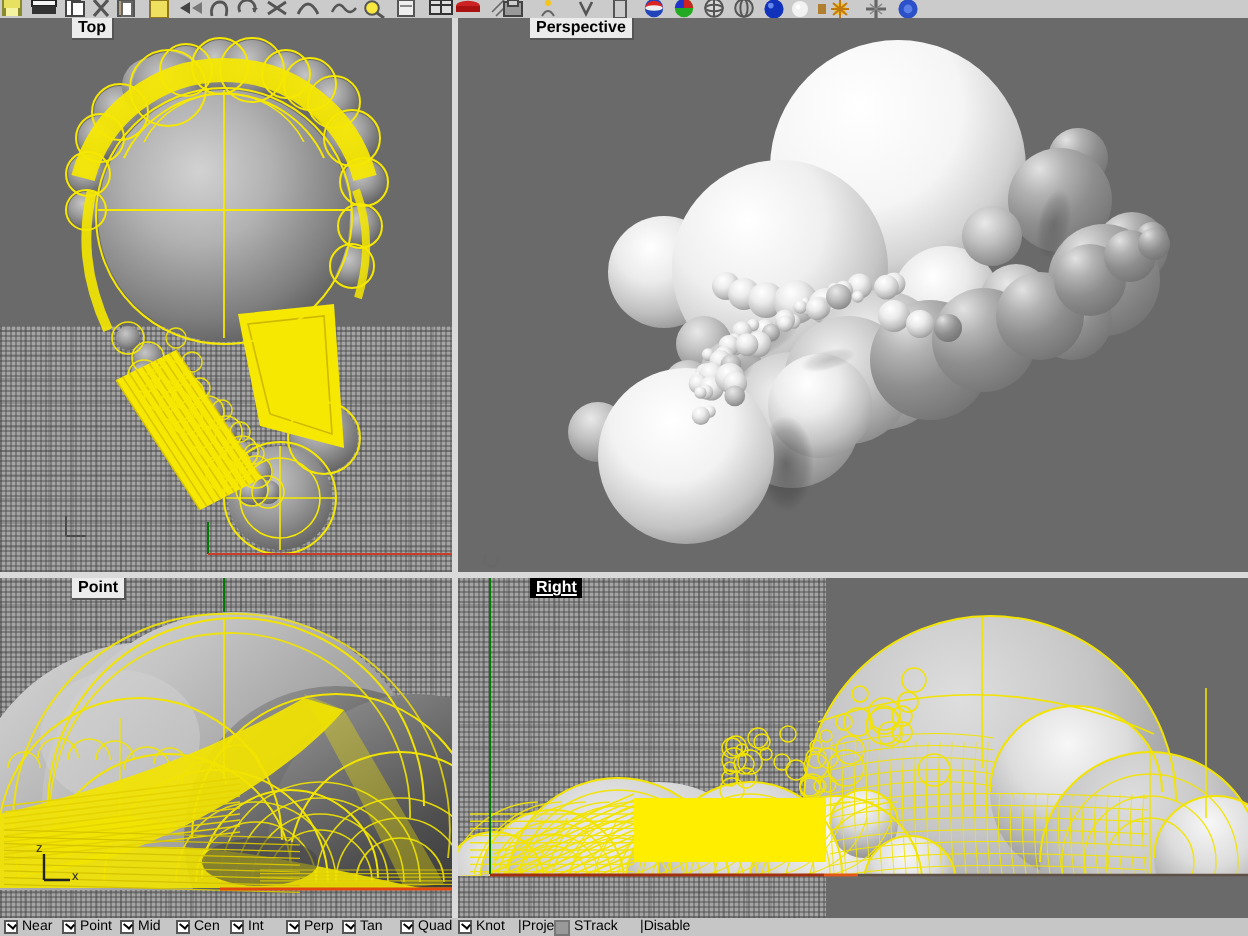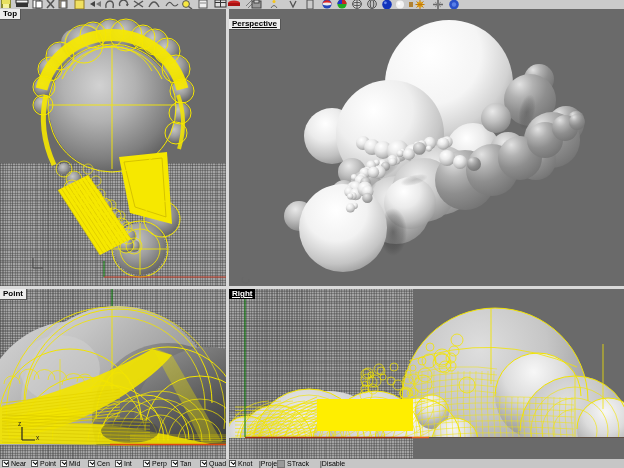--- a/index.html
+++ b/index.html
@@ -2,21 +2,21 @@
 <html><head>
 <meta charset="utf-8">
 <style>
 html,body{margin:0;padding:0;width:624px;height:468px;overflow:hidden;
 font-family:"Liberation Sans",sans-serif;background:#c8c8c8;}
 #app{position:relative;width:624px;height:468px;}
 .abs{position:absolute;}
 .vp{position:absolute;background:#6a6a6a;overflow:hidden;}
 .vplabel{position:absolute;background:#ececec;color:#000;font-weight:bold;
 font-size:8px;line-height:10px;padding:0 3px;border-right:1px solid #555;
-border-bottom:1px solid #555;z-index:5;}
+border-bottom:1px solid #555;z-index:5;margin-left:36px;}
 .grid{position:absolute;background-color:#a4a4a4;
 background-image:
  repeating-linear-gradient(0deg, rgba(62,62,62,0.38) 0 1px, transparent 1px 2.5px),
  repeating-linear-gradient(90deg, rgba(62,62,62,0.38) 0 1px, transparent 1px 2.5px),
  repeating-linear-gradient(0deg, rgba(40,40,40,0.16) 0 1px, transparent 1px 12px),
  repeating-linear-gradient(90deg, rgba(40,40,40,0.16) 0 1px, transparent 1px 12px);}
 #statusbar{position:absolute;left:0;top:459px;width:624px;height:9px;
 background:#c6c6c6;font-size:7px;color:#000;}
 .sbitem{position:absolute;top:0;height:9px;display:flex;align-items:center;gap:2px;}
 .cb{width:5px;height:5px;background:#fff;border:1px solid #555;display:inline-block;
@@ -415,21 +415,21 @@
         <circle cx="156.5" cy="157.3" r="4.5" fill="url(#psd)"></circle>
         <circle cx="150.1" cy="163.1" r="6.5" fill="url(#ps)"></circle>
         <circle cx="144.5" cy="163.3" r="5.7" fill="url(#ps)"></circle>
         <circle cx="136.5" cy="173.3" r="5.2" fill="url(#psd)"></circle>
         <circle cx="135.9" cy="179.9" r="7.4" fill="url(#ps)"></circle>
         <circle cx="138.5" cy="182.6" r="6.0" fill="url(#ps)"></circle>
         <circle cx="138.4" cy="188.9" r="5.2" fill="url(#psd)"></circle>
         <path d="M14 268 q-3 5 2 6 q4 1 4 -4 m2 8 a2 2 0 1 0 0.1 0" stroke="#686868" stroke-width="1" fill="none"></path>
     </svg>
   </div>
-  <div class="vplabel" style="left:229px;top:19px;text-decoration:underline;">Perspective</div>
+  <div class="vplabel" style="left:229px;top:9px;">Perspective</div>
 
   <div class="vp" id="vpFront" style="left:0;top:289px;width:226px;height:170px;">
     <div class="grid" style="left:0;top:0;width:226px;height:170px;"></div>
     <svg width="226" height="170" viewBox="0 0 226 170">
       <defs>
 <linearGradient id="fg1" x1="0%" y1="0%" x2="85%" y2="95%">
  <stop offset="0%" stop-color="#d8d8d8"></stop>
             <stop offset="25%" stop-color="#c4c4c4"></stop>
  <stop offset="62%" stop-color="#989898"></stop>
             <stop offset="100%" stop-color="#4e4e4e"></stop>

